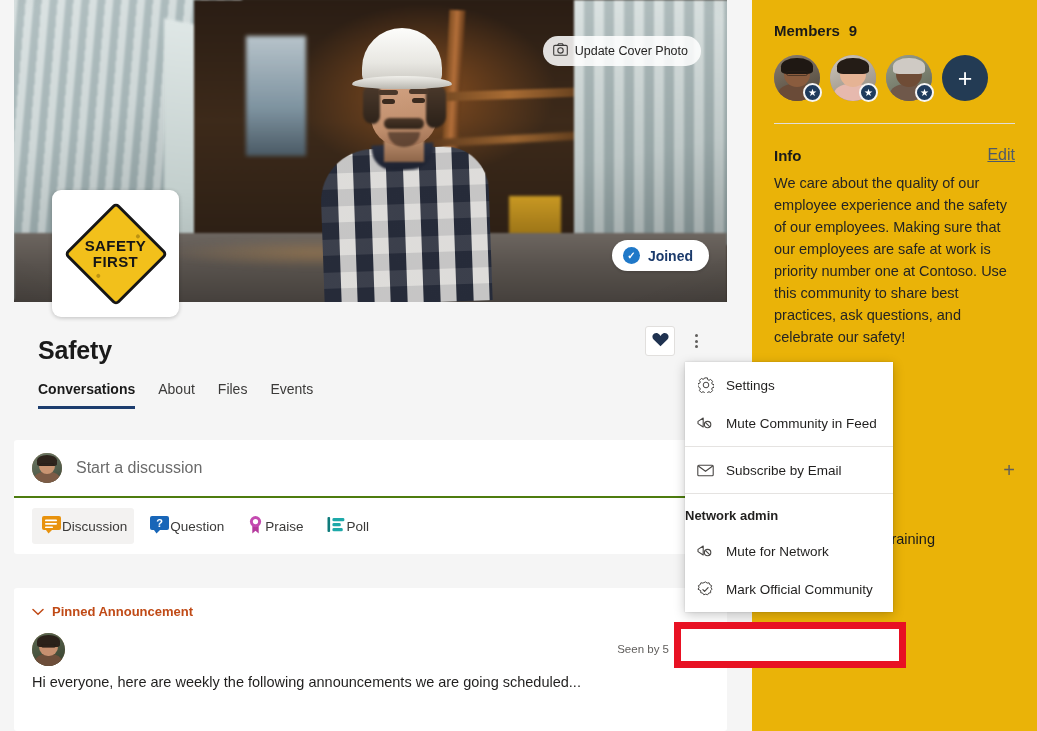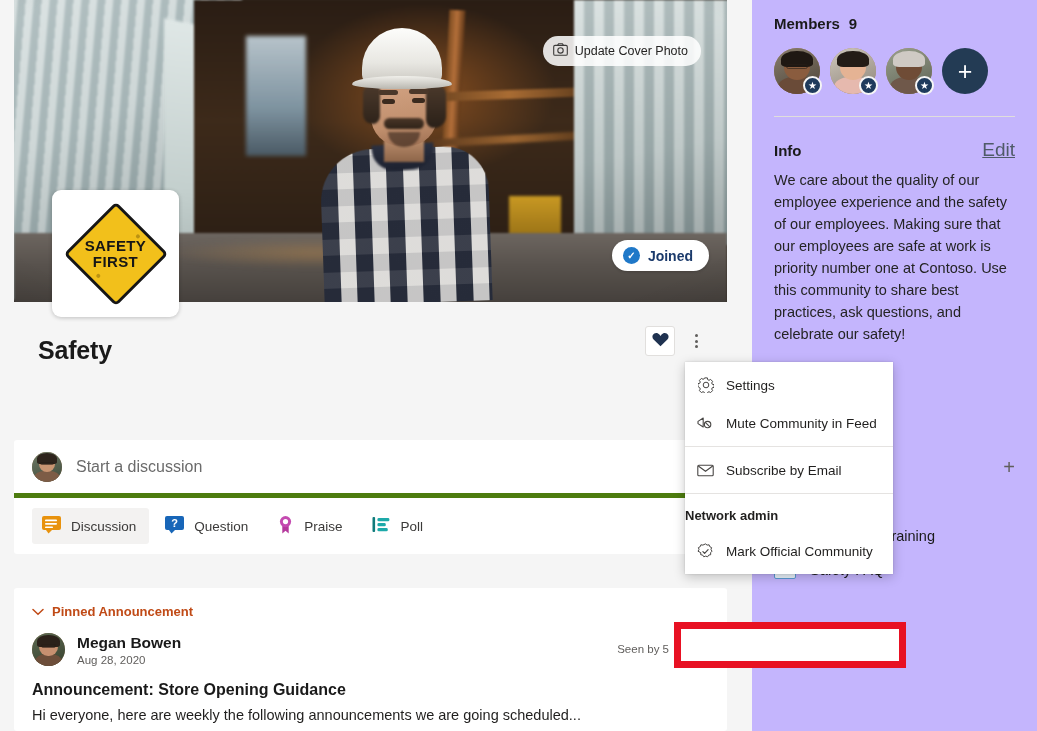--- a/index.html
+++ b/index.html
@@ -257,27 +257,27 @@
   .dots { display:flex; flex-direction:column; gap:2.5px; align-items:center; }
   .dots i { width:3px; height:3px; background:#605e5c; border-radius:50%; display:block; }
 
   
   .composer {
     position:absolute; left: 14px; top: 440px; width: 713px;
     background:#fff; border-radius: 3px;
   }
   .composer-top {
     height: 58px; display:flex; align-items:center; gap: 14px;
-    padding: 0 18px; border-bottom: 5px solid #4d7c0f;
+    padding: 0 18px; border-bottom: 2px solid #4d7c0f;
   }
   .composer-placeholder { font-size: 16px; color:#6b6b6b; }
   .composer-types { height: 56px; display:flex; align-items:center; padding: 0 18px; gap: 6px; }
   .ctype {
-    display:flex; align-items:center; gap: 9px;
-    padding: 7px 13px 7px 9px; border-radius: 3px; cursor: pointer;
+    display:flex; align-items:center; gap: 0;
+    padding: 7px 7px 7px 9px; border-radius: 3px; cursor: pointer;
     font-size: 13.5px; color:#3b3a39;
   }
   .ctype.sel { background:#f3f2f1; }
 
   
   .post {
     position:absolute; left: 14px; top: 588px; width: 713px;
     background:#fff; border-radius: 3px; padding: 16px 18px 0 18px;
     height: 143px;
   }
@@ -296,42 +296,42 @@
   .av { border-radius: 50%; overflow: hidden; position: relative; flex: 0 0 auto; background:#b08968; }
   .av .bg { position:absolute; inset:0; }
   .av .hd { position:absolute; left: 22%; top: 14%; width: 56%; height: 56%; border-radius: 50%; }
   .av .sh { position:absolute; left: 8%; top: 64%; width: 84%; height: 56%; border-radius: 40% 40% 0 0; }
   .av .hair { position:absolute; left: 16%; top: 6%; width: 68%; height: 36%; border-radius: 50% 50% 20% 20%; }
   .av .gl { position:absolute; left: 26%; top: 34%; width: 48%; height: 11%; border-radius: 3px; border: 1.5px solid rgba(40,30,24,.6); }
 
   
   .rail {
     position:absolute; left: 752px; top: 0; width: 285px; height: 731px;
-    background:#c4b5fd; padding: 5px 22px;
+    background:#eab308; padding: 12px 22px;
   }
   .rail-h { font-size: 15px; font-weight: 700; color:#1a1a1a; }
   .members-head { display:flex; align-items:baseline; gap: 9px; padding-top: 10px; }
   .members-count { font-size: 15px; font-weight: 700; color:#1a1a1a; }
   .member-avs { display:flex; gap: 10px; margin-top: 16px; }
   .mav-wrap { position:relative; width: 46px; height: 46px; cursor:pointer; }
   .star-badge {
     position:absolute; right: -2px; bottom: -1px; width: 19px; height: 19px;
     border-radius: 50%; background:#1f3b5c; color:#fff;
     display:flex; align-items:center; justify-content:center;
     font-size: 10px; border: 2px solid #f5f5f5;
   }
   .add-member {
     width: 46px; height: 46px; border-radius: 50%; background:#233b54; color:#fff;
     display:flex; align-items:center; justify-content:center; font-size: 25px;
     font-weight: 300; cursor:pointer;
   }
   .rail-divider { height:1px; background:#e0dedc; margin: 22px 0 0 0; }
 
   .info-head { display:flex; align-items:center; justify-content:space-between; margin-top: 22px; }
-  .edit-link { font-size: 19px; color:#4f5a68; cursor:pointer;text-decoration:underline; }
+  .edit-link { font-size: 16px; color:#4f5a68; cursor:pointer;text-decoration:underline; }
   .info-body { margin-top: 8px; font-size: 14.5px; line-height: 1.52; color:#242424; }
 
   .res-head { display:flex; align-items:center; justify-content:space-between; margin-top: 112px; }
   .plus-sm { font-size: 20px; color:#605e5c; font-weight:300; cursor:pointer; line-height:1; }
   .res-item { display:flex; align-items:center; gap: 14px; margin-top: 16px; font-size: 14.5px; color:#1a1a1a; cursor:pointer; }
   .sp-icon {
     width: 22px; height: 18px; flex:0 0 auto; border: 1.5px solid #5b9bd5; border-radius:2px;
     background:#eaf3fb; position:relative;
   }
   .sp-icon::before { content:""; position:absolute; left:0; right:0; top:0; height:4px; background:#cfe3f5; }
@@ -429,20 +429,26 @@
           <div class="sign-txt">
             <span class="l1">SAFETY</span>
             <span class="l2">FIRST</span>
           </div>
         </div>
       </div>
 
       <div class="group-head">
         <div class="group-title">Safety</div>
 
+        <div class="tabs">
+          <div class="tab active"><span>Conversations</span></div>
+          <div class="tab"><span>About</span></div>
+          <div class="tab"><span>Files</span></div>
+          <div class="tab"><span>Events</span></div>
+        </div>
 
         <div class="head-actions">
           <div class="sq-btn">
             <span>
               <svg width="17" height="15" viewBox="0 0 17 15">
                   <path d="M8.5 14.3 1.6 7.6C-0.2 5.8 0.1 2.8 2.3 1.5 4 0.5 6.2 1 7.4 2.5l1.1 1.4 1.1-1.4C10.8 1 13 0.5 14.7 1.5c2.2 1.3 2.5 4.3.7 6.1z" fill="#1f3250"></path>
                 </svg>
             </span>
           </div>
           <div class="sq-btn plain">
@@ -529,28 +535,23 @@
       </div>
 
       <div class="post-author">
         <div class="av" style="width:33px;height:33px;">
           <div class="bg" style="background:linear-gradient(160deg,#5d6a52,#36402e);"></div>
           <div class="sh" style="background:#6d4e3a;"></div>
           <div class="hd" style="background:#c79070;"></div>
           <div class="hair" style="background:#2b211a;"></div>
           <div class="gl"></div>
         </div>
-        <div>
-          <div class="author-name">Megan Bowen</div>
-          <div class="author-date">Aug 28, 2020</div>
-        </div>
       </div>
       <div class="seen-by">Seen by 5</div>
 
-      <div class="post-title">Announcement: Store Opening Guidance</div>
       <div class="post-body">Hi everyone, here are weekly the following announcements we are going scheduled...</div>
     </div>
   </div>
 
   <div class="rail">
 
     <div class="members-head">
       <span class="rail-h">Members</span>
       <span class="members-count">9</span>
     </div>
@@ -652,20 +653,30 @@
     </div>
 
 
 
     <div class="m-sep"></div>
 
     <div class="m-sect">
       <span>Network admin</span>
     </div>
 
+    <div class="mi">
+      <span class="mic">
+        <svg width="17" height="14" viewBox="0 0 17 14">
+            <path d="M1 5.4 6.2 2v9L1 7.6z" stroke="#484644" stroke-width="1.1" fill="none" stroke-linejoin="round"></path>
+            <circle cx="10.6" cy="8.6" r="3.2" stroke="#484644" stroke-width="1.1" fill="none"></circle>
+            <path d="M8.3 6.3l4.6 4.6" stroke="#484644" stroke-width="1.1"></path>
+          </svg>
+      </span>
+      <span>Mute for Network</span>
+    </div>
 
     <div class="mi" style="position:relative; z-index:57;">
       <span class="mic">
         <svg width="17" height="17" viewBox="0 0 17 17">
             <path d="M8.5.9l1.6 1.2 2-.3.7 1.9 1.8.9-.6 1.9 1 1.7-1.4 1.5.1 2-2 .4-1.1 1.7-1.9-.7-1.9.7-1.1-1.7-2-.4.1-2L1 8.2l1-1.7-.6-1.9 1.8-.9.7-1.9 2 .3z" stroke="#484644" stroke-width="1" fill="none" stroke-linejoin="round"></path>
             <path d="M5.9 8.6 7.6 10.3 11.1 6.6" stroke="#484644" stroke-width="1.2" fill="none" stroke-linecap="round" stroke-linejoin="round"></path>
           </svg>
       </span>
       <span>Mark Official Community</span>
     </div>

